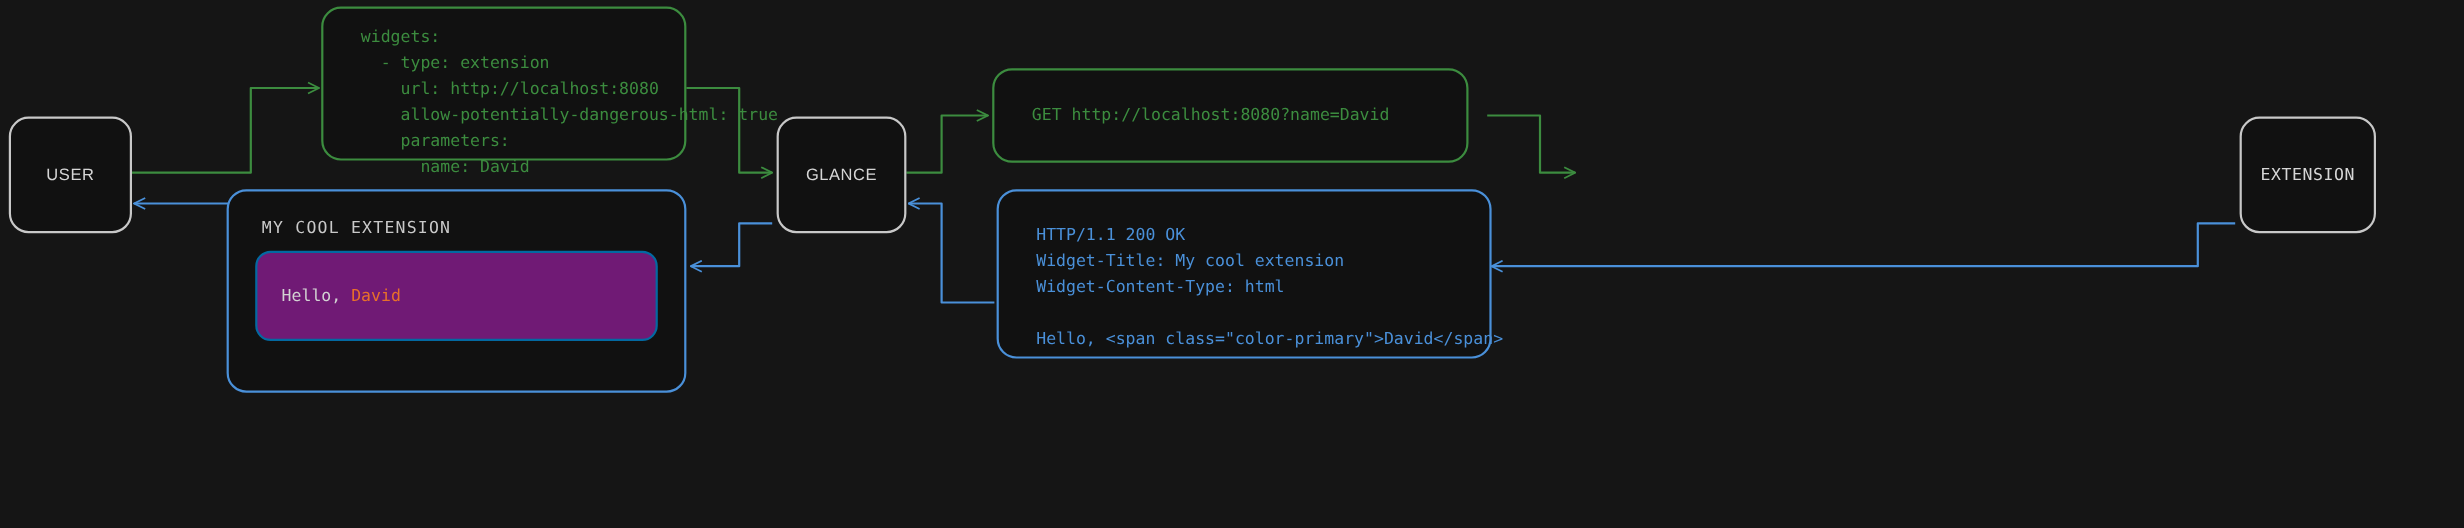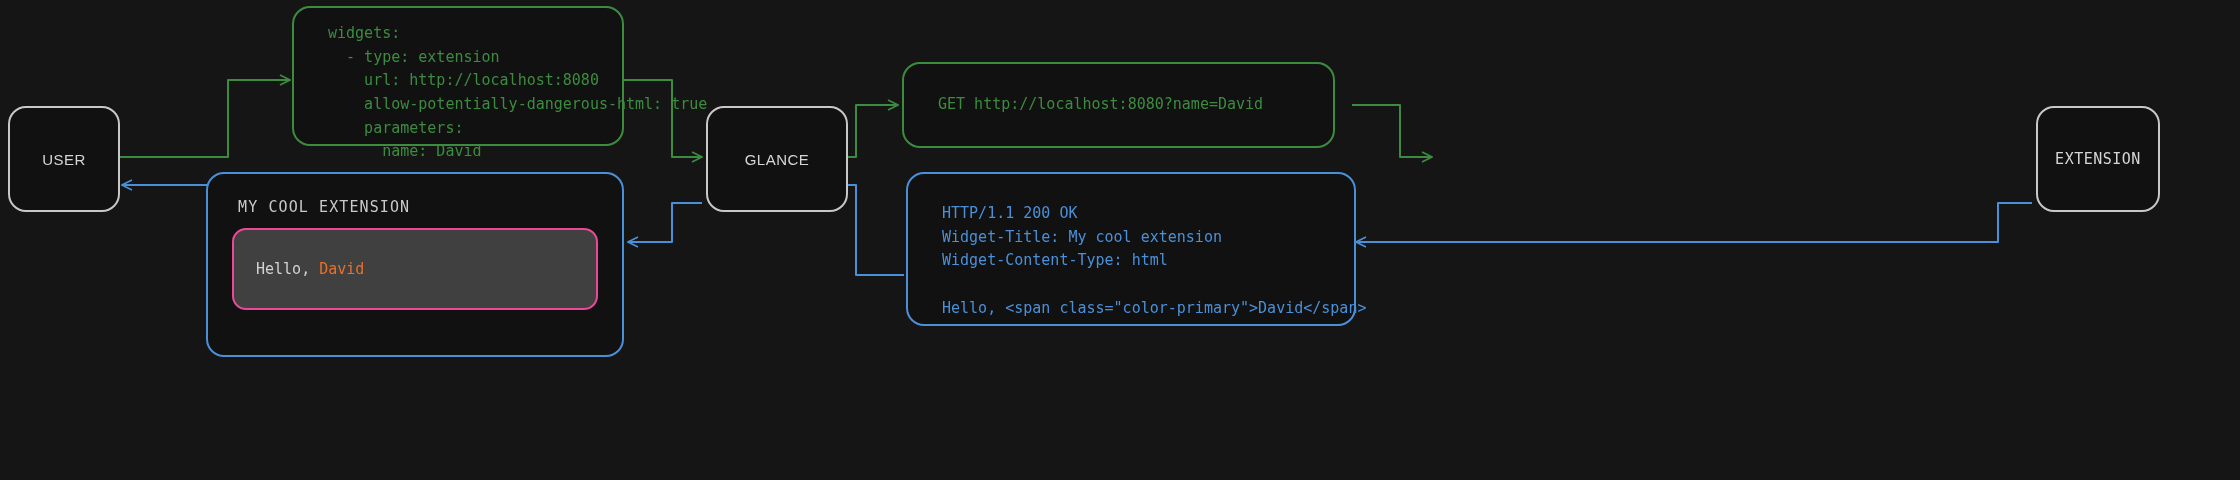--- a/index.html
+++ b/index.html
@@ -76,23 +76,23 @@
 
   
   .widget-title {
     font-family: "DejaVu Sans Mono", "Liberation Mono", monospace;
     font-size: 15px;
     letter-spacing: 1.1px;
     color: #c9c9c9;
     margin: 6px 0 12px 6px;
   }
   .widget-body {
-    border: 2px solid #ec4899;
+    border: 2px solid #0369a1;
     border-radius: 14px;
-    background: #404040;
+    background: #701a75;
     padding: 30px 22px;
     min-height: 82px;
     display: flex;
     align-items: center;
   }
   .widget-text {
     font-family: "DejaVu Sans Mono", "Liberation Mono", monospace;
     font-size: 15px;
     color: #d2d2d2;
     white-space: pre;
@@ -131,21 +131,21 @@
       <path stroke="#4a90d9" marker-end="url(#arrow-blue)" d="M702,203 L672,203 L672,242 L628,242"></path>
 
       <path stroke="#4a90d9" marker-end="url(#arrow-blue)" d="M208,275 L228,275 L228,185 L122,185"></path>
     </g>
   </svg>
 
   <div class="node" style="left:8px; top:106px; width:112px; height:106px;">
     <span class="node-label sans">USER</span>
   </div>
 
-  <div class="node" style="left:706px; top:106px; width:142px; height:106px;">
+  <div class="node" style="left:706px; top:106px; width:118px; height:106px;">
     <span class="node-label sans">GLANCE</span>
   </div>
 
   <div class="node" style="left:2036px; top:106px; width:124px; height:106px;">
     <span class="node-label mono">EXTENSION</span>
   </div>
 
   <div class="msgbox green" style="left:292px; top:6px; width:332px; height:140px;">
     <pre class="code green">widgets:
   - type: extension

